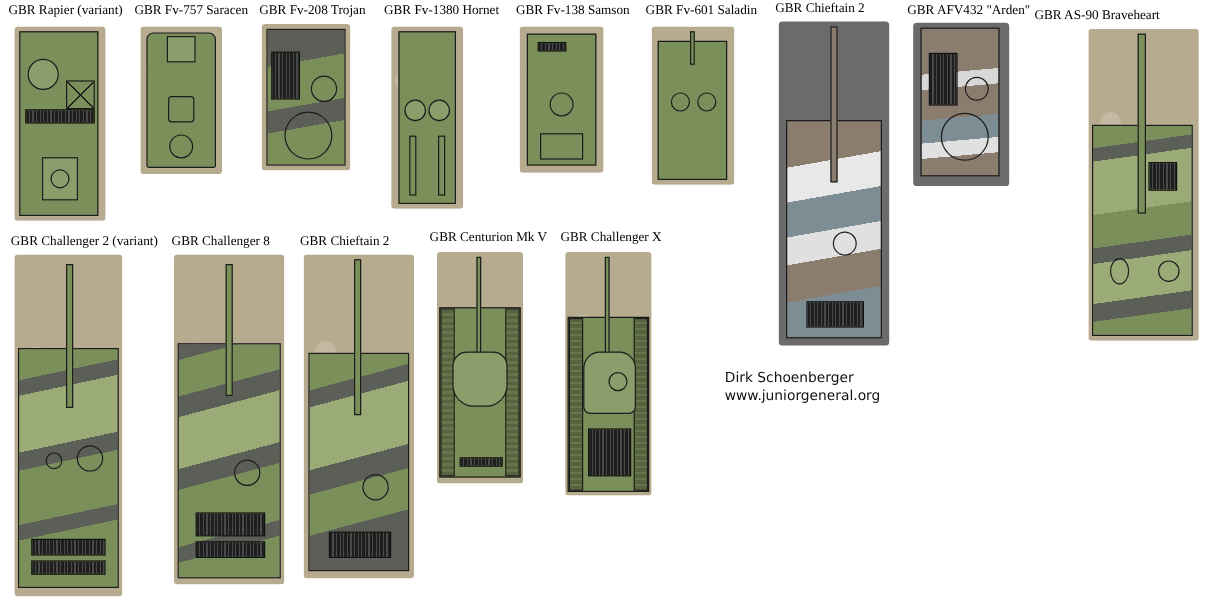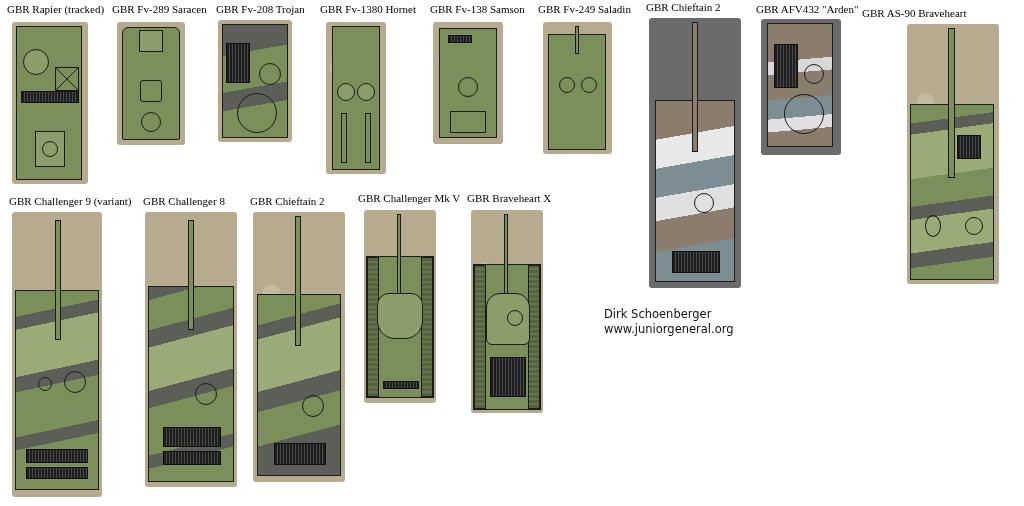--- a/index.html
+++ b/index.html
@@ -16,26 +16,26 @@
   .tile.grey { background:#6b6b6b; }
   .veh { position:absolute; box-sizing:border-box; border:1.5px solid #1c1c1c; }
   .gun { position:absolute; background:#7a8f5a; border:1px solid #1c1c1c; box-sizing:border-box; }
   .grille { position:absolute; background:repeating-linear-gradient(90deg,#1e1e1e 0 2px,#4a4a4a 2px 3px); border:1px solid #111; box-sizing:border-box; }
   .hatch { position:absolute; border:1.5px solid #1c1c1c; border-radius:50%; box-sizing:border-box; }
   .track { position:absolute; top:0; bottom:0; width:12px; border:1px solid #1c1c1c; box-sizing:border-box; background:repeating-linear-gradient(0deg,#55633f 0 3px,#66754b 3px 5px); }
 </style>
 </head>
 <body>
 
-<div class="label" style="left:7px;top:3px">GBR Rapier (tracked)</div>
-<div class="label" style="left:112px;top:3px">GBR Fv-289 Saracen</div>
+<div class="label" style="left:7px;top:3px">GBR Rapier (variant)</div>
+<div class="label" style="left:112px;top:3px">GBR Fv-757 Saracen</div>
 <div class="label" style="left:216px;top:3px">GBR Fv-208 Trojan</div>
 <div class="label" style="left:320px;top:3px">GBR Fv-1380 Hornet</div>
 <div class="label" style="left:430px;top:3px">GBR Fv-138 Samson</div>
-<div class="label" style="left:538px;top:3px">GBR Fv-249 Saladin</div>
+<div class="label" style="left:538px;top:3px">GBR Fv-601 Saladin</div>
 <div class="label" style="left:646px;top:1px">GBR Chieftain 2</div>
 <div class="label" style="left:756px;top:3px">GBR AFV432 "Arden"</div>
 <div class="label" style="left:862px;top:7px">GBR AS-90 Braveheart</div>
 
 <div class="tile sand" style="left:12px;top:22px;width:76px;height:162px">
   <div class="veh" style="left:4px;top:4px;width:66px;height:154px;background:#7a8f5a">
     <div class="hatch" style="left:6px;top:22px;width:26px;height:26px;background:#8a9d6a"></div>
     <div style="position:absolute;left:38px;top:40px;width:24px;height:24px;border:1.5px solid #1c1c1c;background:linear-gradient(45deg,transparent 48%,#1c1c1c 48% 52%,transparent 52%),linear-gradient(-45deg,transparent 48%,#1c1c1c 48% 52%,transparent 52%);box-sizing:border-box"></div>
     <div class="grille" style="left:4px;top:64px;width:58px;height:12px"></div>
     <div style="position:absolute;left:18px;top:104px;width:30px;height:36px;border:1.5px solid #1c1c1c;box-sizing:border-box;background:#8a9d6a">
@@ -103,25 +103,25 @@
 
 <div class="tile sand" style="left:907px;top:24px;width:92px;height:260px">
   <div class="veh" style="left:3px;top:80px;width:84px;height:176px;background:linear-gradient(172deg,#7a8f5a 0 10%,#5c5f58 10% 16%,#9aab78 16% 40%,#7a8f5a 40% 55%,#5c5f58 55% 62%,#9aab78 62% 80%,#5c5f58 80% 88%,#7a8f5a 88%)">
     <div class="grille" style="left:46px;top:30px;width:24px;height:24px"></div>
     <div class="hatch" style="left:14px;top:110px;width:16px;height:22px"></div>
     <div class="hatch" style="left:54px;top:112px;width:18px;height:18px"></div>
   </div>
   <div class="gun" style="left:41px;top:4px;width:7px;height:150px"></div>
 </div>
 
-<div class="label" style="left:9px;top:195px">GBR Challenger 9 (variant)</div>
+<div class="label" style="left:9px;top:195px">GBR Challenger 2 (variant)</div>
 <div class="label" style="left:143px;top:195px">GBR Challenger 8</div>
 <div class="label" style="left:250px;top:195px">GBR Chieftain 2</div>
-<div class="label" style="left:358px;top:192px">GBR Challenger Mk V</div>
-<div class="label" style="left:467px;top:192px">GBR Braveheart X</div>
+<div class="label" style="left:358px;top:192px">GBR Centurion Mk V</div>
+<div class="label" style="left:467px;top:192px">GBR Challenger X</div>
 
 <div class="tile sand" style="left:12px;top:212px;width:90px;height:285px">
   <div class="veh" style="left:3px;top:78px;width:84px;height:200px;background:linear-gradient(168deg,#7a8f5a 0 12%,#5c5f58 12% 18%,#9aab78 18% 40%,#5c5f58 40% 47%,#7a8f5a 47% 68%,#5c5f58 68% 74%,#7a8f5a 74%)">
     <div class="hatch" style="left:48px;top:80px;width:22px;height:22px"></div>
     <div class="hatch" style="left:22px;top:86px;width:14px;height:14px"></div>
     <div class="grille" style="left:10px;top:158px;width:62px;height:14px"></div>
     <div class="grille" style="left:10px;top:176px;width:62px;height:12px"></div>
   </div>
   <div class="gun" style="left:43px;top:8px;width:6px;height:120px"></div>
 </div>

